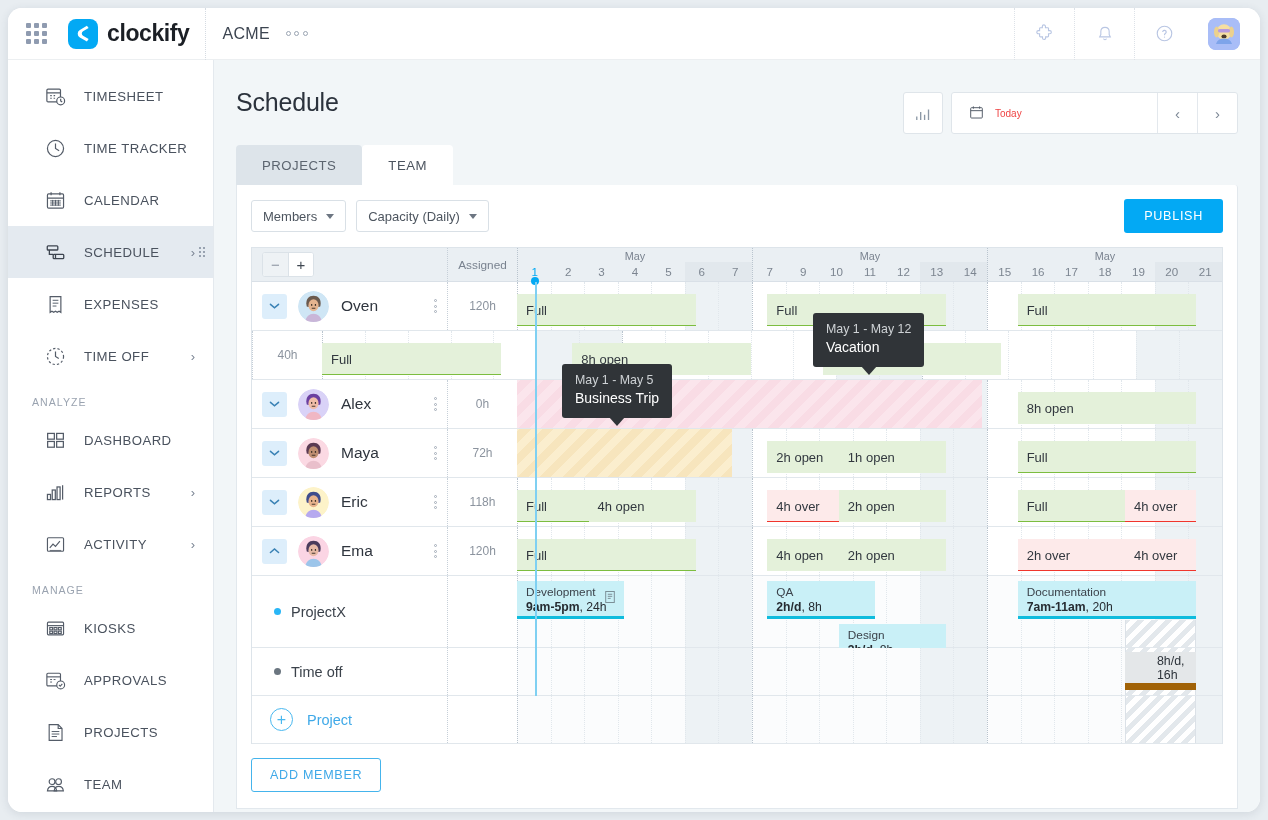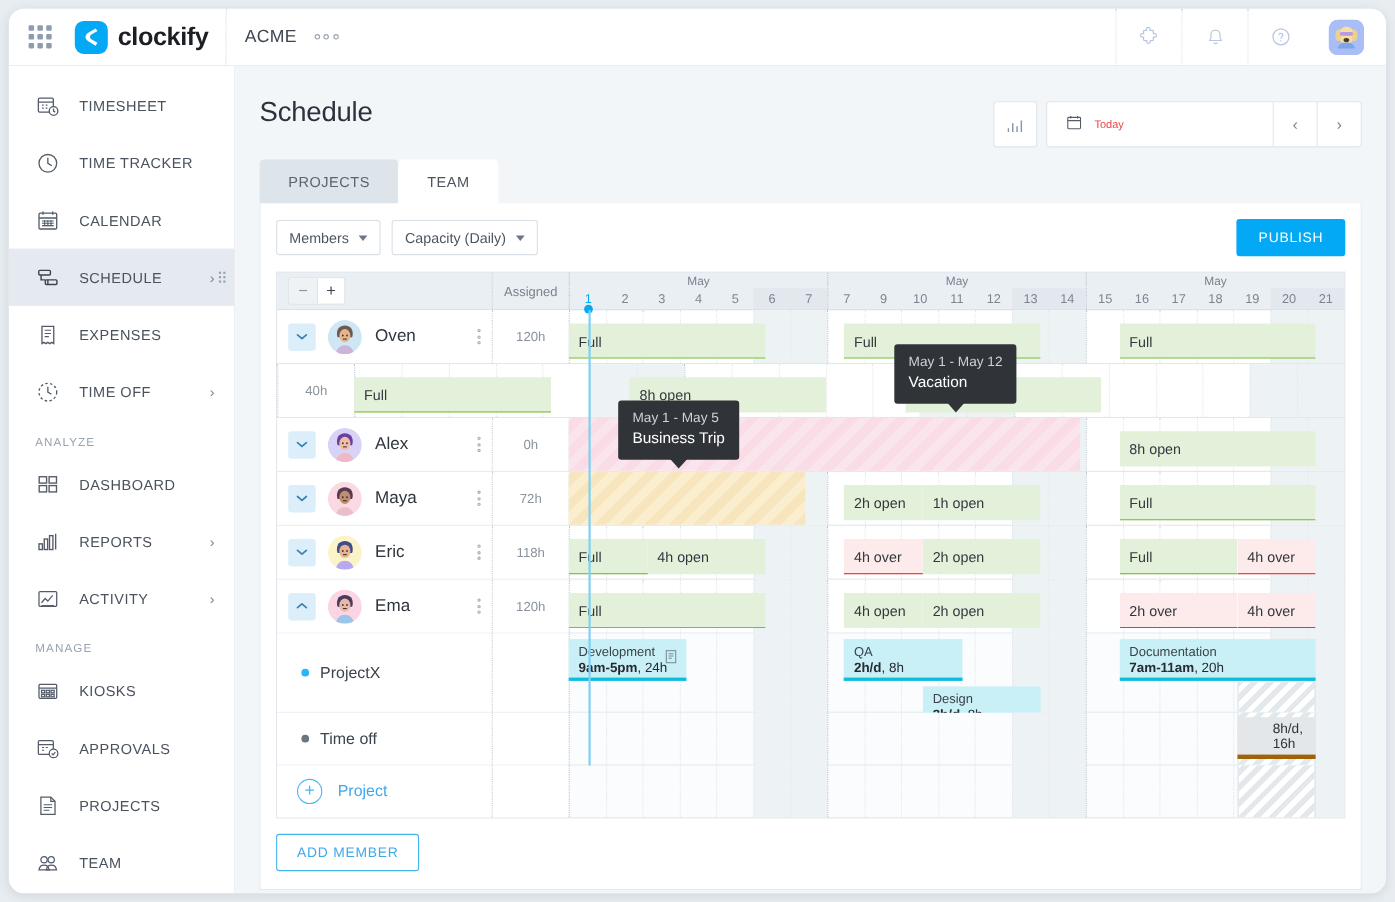--- a/index.html
+++ b/index.html
@@ -54,21 +54,21 @@
   
   .sidebar {
     position: absolute; left: 0; top: 52px;
     width: 206px; height: 752px;
     background: #fff;
     border-right: 1px solid #e4e9ee;
     padding-top: 10px;
   }
   .nav-item {
     height: 52px; display: flex; align-items: center;
-    padding-left: 24px; cursor: pointer; position: relative;
+    padding-left: 36px; cursor: pointer; position: relative;
     color: #474f5b;
   }
   .nav-item.active { background: #e4eaf0; }
   .nav-ico { width: 26px; height: 24px; margin-right: 14px; flex: 0 0 26px; display:flex; align-items:center; }
   .nav-label { font-size: 13.2px; letter-spacing: .45px; color: #4a525e; }
   .nav-chev { margin-left: auto; margin-right: 18px; color: #7b8594; font-size: 13px; }
   .nav-drag { position: absolute; right: 8px; display: grid; grid-template-columns: repeat(2,2px); grid-gap: 2px 2px; }
   .nav-drag i { width: 2px; height: 2px; background: #98a2b0; display: block; }
   .nav-section {
     font-size: 10.6px; color: #9aa3b0; letter-spacing: 1px;
@@ -224,21 +224,21 @@
   .prow-assigned { width: 70px; border-left: 1px dotted #c6cfd8; background:#fff;}
   .task {
     position: absolute; height: 38px; background: #c9f0f7; cursor: pointer;
     border-bottom: 3px solid #0fbcdd; padding: 4px 8px 0 9px; overflow:hidden;
   }
   .task .tt { font-size: 11.8px; color: #3b424b; line-height: 14px; }
   .task .tm { font-size: 12.2px; color: #262b31; line-height: 16px; }
   .task .tm b { font-weight: bold; }
   .task .note { position: absolute; right: 8px; top: 9px; opacity: .65; }
   .timeoff-chip {
-    position: absolute; height: 38px; background: #e4e7e9; border-bottom: 4px solid #a16207;
+    position: absolute; height: 38px; background: #e4e7e9; border-bottom: 7px solid #a16207;
     display: flex; align-items: center; justify-content: center; font-size: 12.4px; color: #2d333a; padding-left: 32px;
   }
   .hatchcol {
     position: absolute; top: 0; bottom: 0;
     background: repeating-linear-gradient(-45deg, #ffffff 0 5px, #e3e8ec 5px 10px);
     border-left: 1px solid #dbe1e7; border-right: 1px solid #dbe1e7;
   }
   .addproj { display: flex; align-items: center; padding-left: 18px; gap: 14px; cursor: pointer; background:#fff;}
   .plus-circle {
     width: 23px; height: 23px; border-radius: 50%; border: 1.6px solid #49b8ef;

